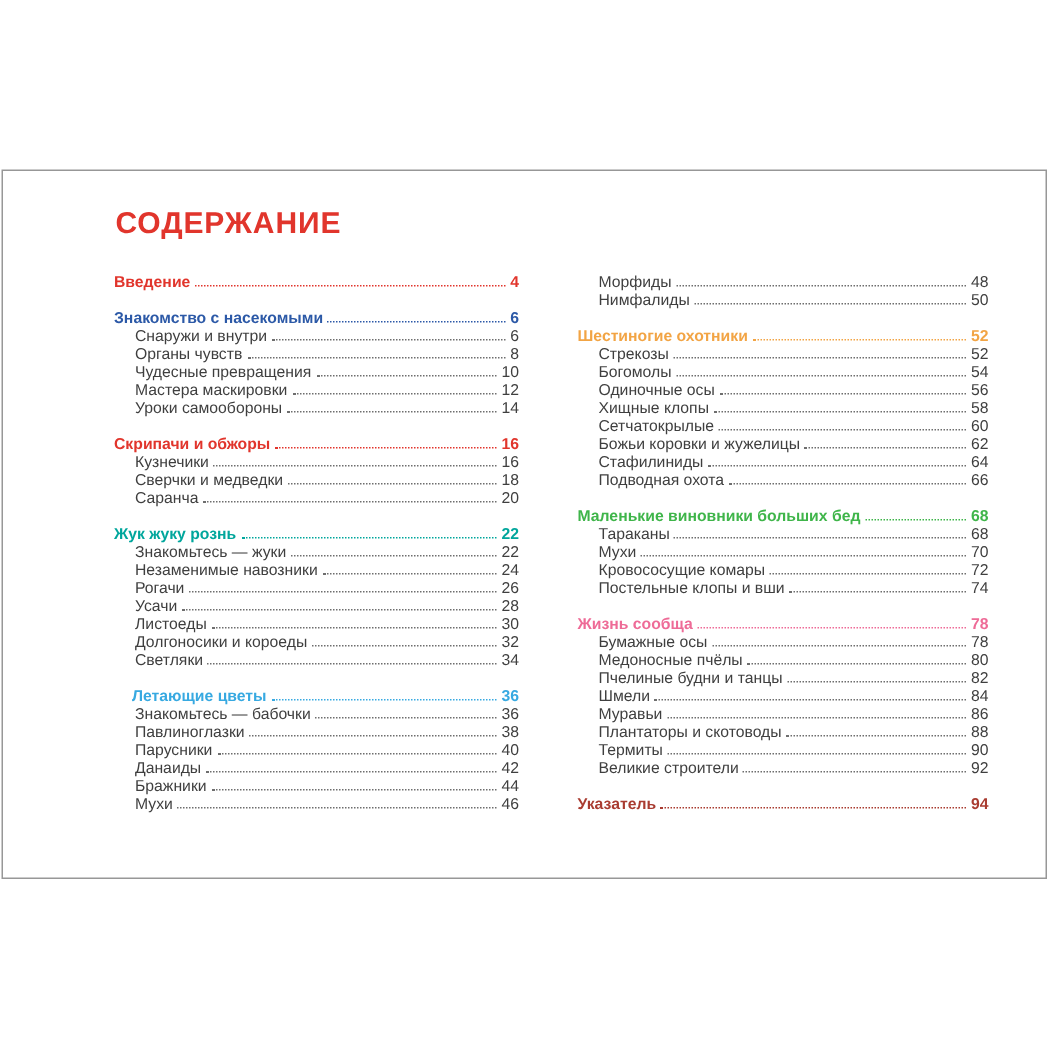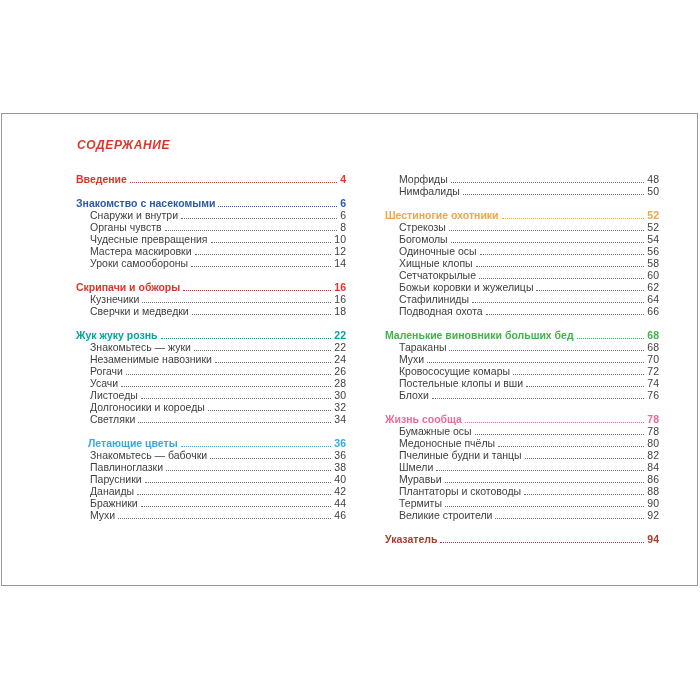--- a/index.html
+++ b/index.html
@@ -20,25 +20,24 @@
     left: 1px;
     right: 2px;
     top: 113px;
     bottom: 114px;
     background: #ffffff;
     border: 1.5px solid #979797;
     box-sizing: border-box;
     padding: 24px 0 0 74px;
   }
   .page-title {
-    font-size: 12px;
+    font-size: 20px;
     font-weight: bold;
     letter-spacing: 0.6px;
     margin: 0 0 21px 1px;
-    font-style: italic;
   }
   .columns {
     display: flex;
     gap: 39px;
     align-items: flex-start;
   }
   .col {
     width: 270px;
     flex: 0 0 270px;
   }
@@ -136,20 +135,25 @@
             <div class="toc-line item">
               <span class="lbl">Кузнечики</span>
               <span class="dots"></span>
               <span class="pg">16</span>
             </div>
             <div class="toc-line item">
               <span class="lbl">Сверчки и медведки</span>
               <span class="dots"></span>
               <span class="pg">18</span>
             </div>
+            <div class="toc-line item">
+              <span class="lbl">Саранча</span>
+              <span class="dots"></span>
+              <span class="pg">20</span>
+            </div>
           </div>
           <div class="toc-block">
             <div class="toc-line heading" style="color: rgb(0, 166, 156);">
               <span class="lbl">Жук жуку рознь</span>
               <span class="dots" style="border-bottom-color: rgb(0, 166, 156);"></span>
               <span class="pg">22</span>
             </div>
             <div class="toc-line item">
               <span class="lbl">Знакомьтесь — жуки</span>
               <span class="dots"></span>
@@ -302,25 +306,20 @@
             </div>
             <div class="toc-line item">
               <span class="lbl">Кровососущие комары</span>
               <span class="dots"></span>
               <span class="pg">72</span>
             </div>
             <div class="toc-line item">
               <span class="lbl">Постельные клопы и вши</span>
               <span class="dots"></span>
               <span class="pg">74</span>
-            </div>
-            <div class="toc-line item">
-              <span class="lbl">Блохи</span>
-              <span class="dots"></span>
-              <span class="pg">76</span>
             </div>
           </div>
           <div class="toc-block">
             <div class="toc-line heading" style="color: rgb(238, 107, 151); text-align: right;">
               <span class="lbl">Жизнь сообща</span>
               <span class="dots" style="border-bottom-color: rgb(238, 107, 151);"></span>
               <span class="pg">78</span>
             </div>
             <div class="toc-line item">
               <span class="lbl">Бумажные осы</span>

